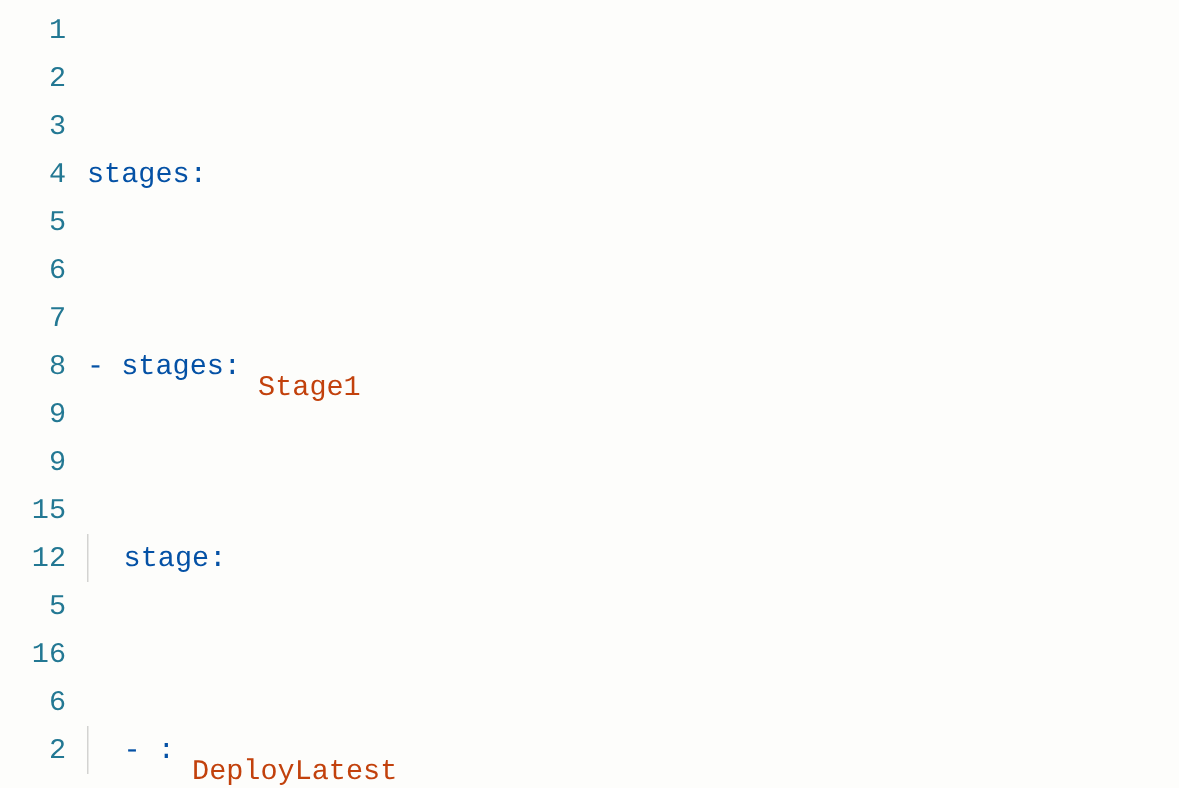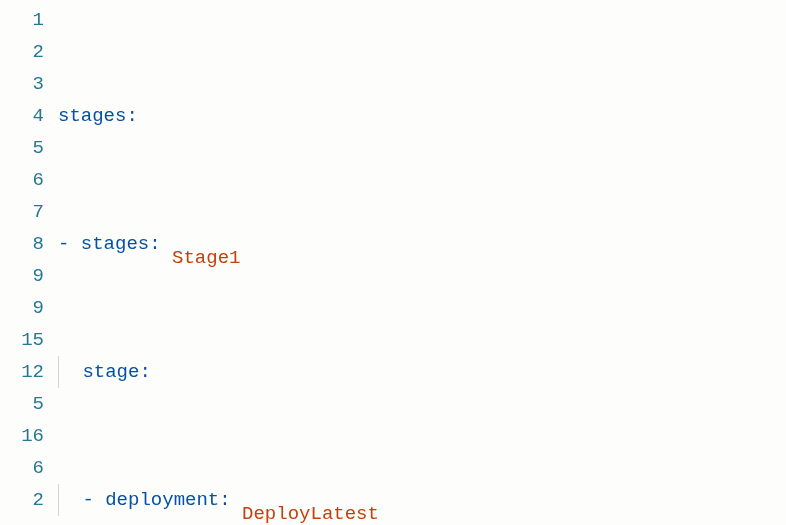--- a/index.html
+++ b/index.html
@@ -75,21 +75,21 @@
   </div>
 
   <div class="code">
 
     <div class="line"><span class="key">stages</span><span class="punct">:</span></div>
 
     <div class="line"><span class="list-dash">-</span><span class="sp"> </span><span class="key">stages</span><span class="punct">:</span><span class="sp"> </span><span class="value-text">Stage1</span></div>
 
     <div class="line"><span class="indent-guide"></span><span class="sp"> </span><span class="key">stage</span><span class="punct">:</span></div>
 
-    <div class="line"><span class="indent-guide"></span><span class="sp"> </span><span class="list-dash">-</span><span class="sp"> </span><span class="key">deployment</span><span class="punct">:</span><span class="sp"> </span><span class="value-text">DeployLatest</span></div>
+    <div class="line"><span class="indent-guide"></span><span class="sp"> </span><span class="list-dash">-</span><span class="sp"> </span><span class="punct">:</span><span class="sp"> </span><span class="value-text">DeployLatest</span></div>
 
     
 
     
 
     
 
     
 
     

